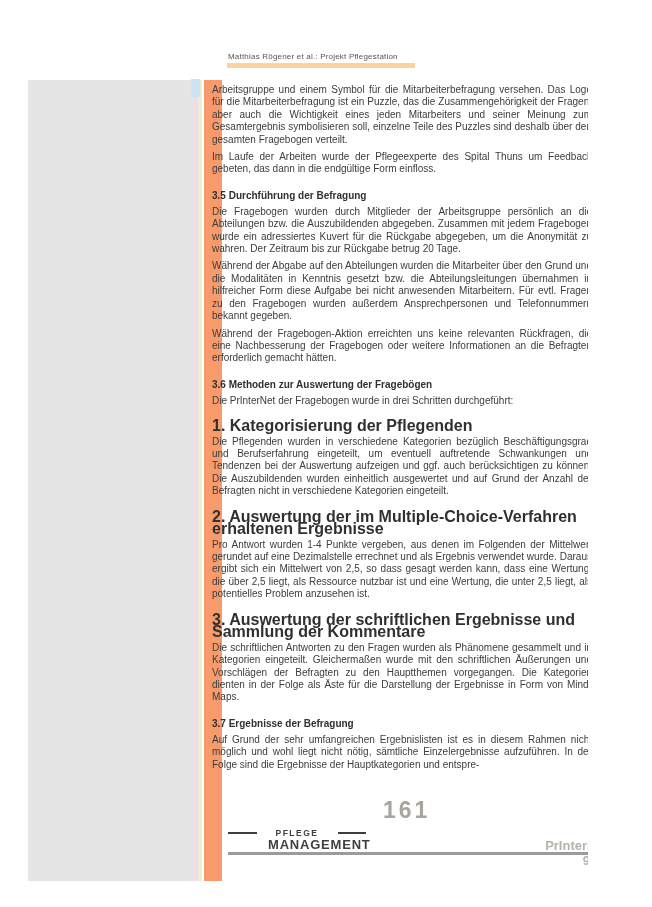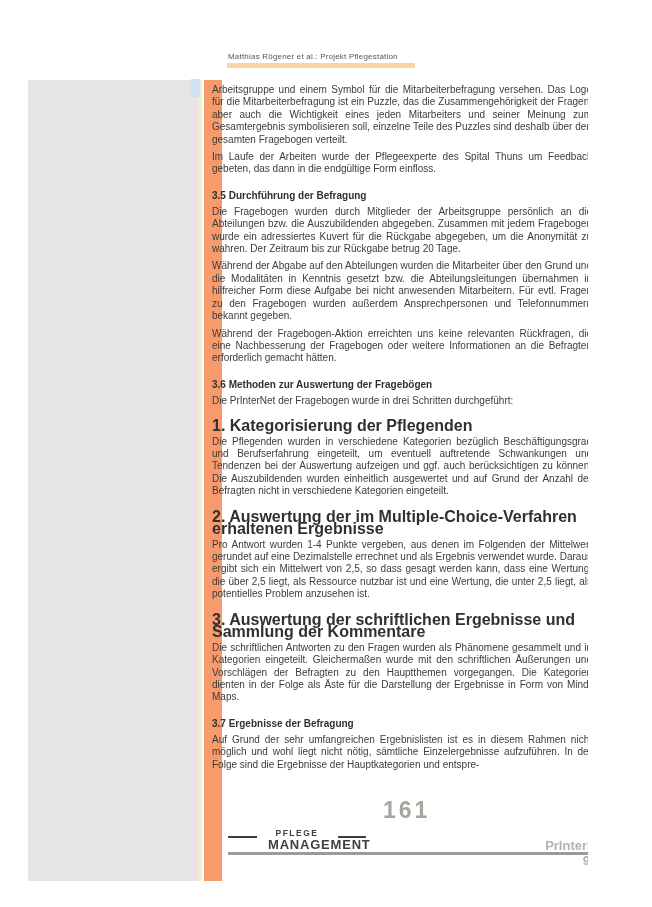--- a/index.html
+++ b/index.html
@@ -26,21 +26,21 @@
     position:absolute; left:212px; top:84px; width:380px;
     color:#3c3c3c; font-size:10px; line-height:12.4px; text-align:justify;
   }
   .article p.body { margin:0 0 5px 0; }
   .article h2.section { font-size:10px; font-weight:bold; color:#303030; margin:12px 0 3px 0; line-height:15px; text-align:left; }
   .article h3.sub { font-size:16px; font-weight:bold; color:#303030; margin:13px 0 3px 0; line-height:12.5px; text-align:left; }
 
   
   .footer-rule { position:absolute; left:228px; top:852px; width:368px; height:3px; background:#9b9b9b; }
   .logo { position:absolute; left:228px; top:828px; width:138px; color:#3f3f3f; }
-  .logo-top { display:flex; align-items:flex-end; gap:19px; }
+  .logo-top { display:flex; align-items:center; gap:19px; }
   .logo-line { flex:1; height:2px; background:#3f3f3f; }
   .logo-word1 { font-size:8.5px; font-weight:bold; letter-spacing:1.5px; }
   .logo-word2 { font-size:13px; font-weight:bold; letter-spacing:0.8px; margin-top:-1px;margin-left:40px; }
   .page-number { position:absolute; left:383px; top:797px; font-size:23px; font-weight:bold; color:#a9a59d; letter-spacing:3px; }
   .journal-ref { position:absolute; left:528px; top:838px; width:80px; text-align:right; font-size:13px; font-weight:bold; color:#b5b1ab; }
 </style>
 </head>
 <body>
 
 <div class="page">

